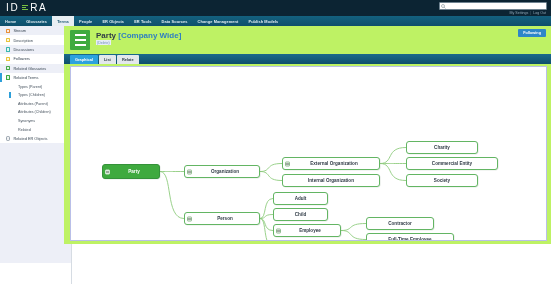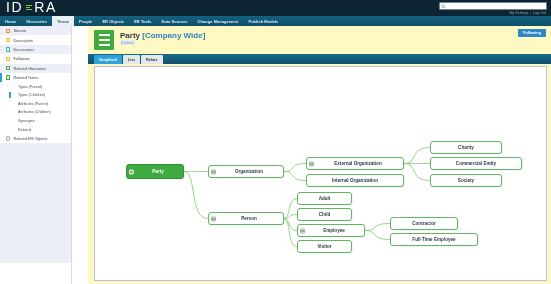--- a/index.html
+++ b/index.html
@@ -13,21 +13,21 @@
   }
 
   
   .brandbar {
     position:absolute; left:0; top:0; width:551px; height:16px;
     background:#0c2433;
   }
   .logo {
     position:absolute; left:6px; top:2px;
     display:flex; align-items:center; gap:1.5px;
-    color:#ffffff; font-size:14px; letter-spacing:1.6px;
+    color:#ffffff; font-size:10px; letter-spacing:1.6px;
     font-family:"Liberation Sans", sans-serif; font-weight:400;
   }
   .logo .ltr { line-height:11px; }
   .logo-e {
     display:inline-flex; flex-direction:column; justify-content:center;
     gap:1.2px; width:6px; height:8px; margin:0 1px;
   }
   .logo-e i { display:block; height:1.2px; background:#7ac143; width:100%; }
   .logo-e i:nth-child(2){ width:78%; }
 
@@ -92,21 +92,21 @@
     cursor:pointer;
   }
   .sb-sub.sel { background:#ffffff; }
   .sb-sub.sel::before{
     content:""; position:absolute; left:9px; top:1.4px; width:1.6px; height:5.8px;
     background:#2d9fd9;
   }
   .sb-fill { background:#edeff7; }
 
   
-  .main { position:absolute; left:88px; top:0; right:0; height:258px; background:#fef9c3; }
+  .main { position:absolute; left:64px; top:0; right:0; height:218px; background:#bef264; }
 
   .pagehead { position:relative; height:28px; }
   .bigicon {
     position:absolute; left:6px; top:4px; width:20px; height:20px;
     background:#3faa3f; border-radius:1px;
     display:flex; flex-direction:column; justify-content:center; align-items:center; gap:2.4px;
   }
   .bigicon i { display:block; width:11px; height:2.6px; background:#ffffff; }
   .ptitle {
     position:absolute; left:32px; top:5px;

